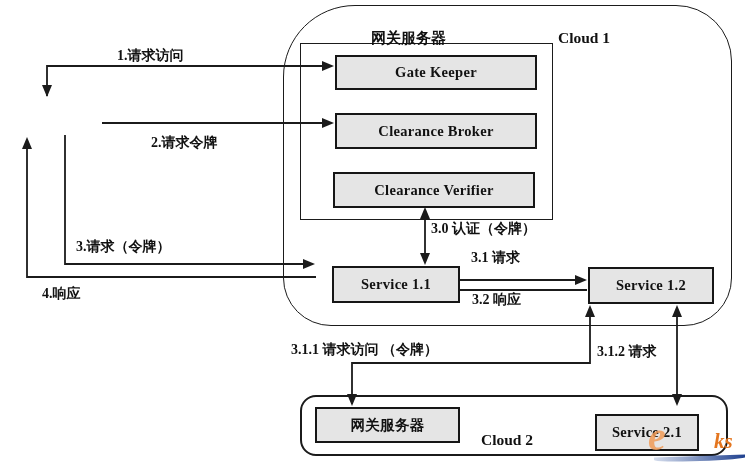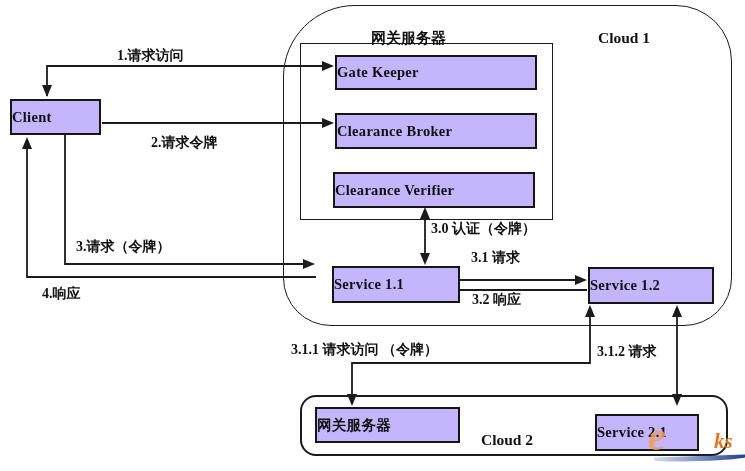--- a/index.html
+++ b/index.html
@@ -10,22 +10,22 @@
   }
   .cloud { position:absolute; border:1.6px solid #1b1b1b; background:transparent; box-sizing:border-box; }
   .cloud1 { left:283px; top:5px;  width:449px; height:321px; border-radius:72px 56px 48px 48px; }
   .cloud2 { left:300px; top:395px; width:428px; height:61px; border-radius:16px; border-width:2px; }
   .container-box { position:absolute; border:1.6px solid #1b1b1b; background:transparent; box-sizing:border-box; }
   .gw1 { left:300px; top:43px; width:253px; height:177px; }
   .wires { position:absolute; left:0; top:0; width:745px; height:471px; }
   .wires path { stroke:#1b1b1b; stroke-width:1.8; fill:none; }
   .wires polygon { fill:#1b1b1b; stroke:none; }
   .node {
-    position:absolute; background:#c4b5fd; border:2px solid #161616; box-sizing:border-box;
-    display:flex; align-items:center; 
+    position:absolute; background:#e5e5e5; border:2px solid #161616; box-sizing:border-box;
+    display:flex; align-items:center; justify-content:center;
     font-weight:bold; font-size:14.5px; letter-spacing:0.3px; white-space:nowrap;
   }
   .lbl { position:absolute; font-weight:bold; font-size:14px; white-space:nowrap; line-height:1.15; }
   .cloudlbl { position:absolute; font-weight:600; font-size:15.5px; white-space:nowrap; }
   .gwtitle { position:absolute; font-weight:bold; font-size:15px; white-space:nowrap; z-index:5; }
   
   .watermark { position:absolute; left:648px; top:425px; width:100px; height:44px; font-style:italic; font-weight:bold; z-index:6; }
   .wm-e  { position:absolute; left:0px;  top:-8px; font-size:40px; line-height:1; color:#f09c58; opacity:0.85; font-family:"Liberation Serif",serif; }
   .wm-wor{ position:absolute; left:29px; top:7px;  font-size:18px; color:#ec4899; letter-spacing:0.5px;margin-top:32px; }
   .wm-ks { position:absolute; left:66px; top:4px;  font-size:21px; color:#e4761f; }
@@ -78,23 +78,20 @@
       <polygon points="590,305 585,317 595,317"></polygon>
       <polygon points="352,406 347,394 357,394"></polygon>
     </g>
     <g>
       <path d="M677,308 V403"></path>
       <polygon points="677,305 672,317 682,317"></polygon>
       <polygon points="677,406 672,394 682,394"></polygon>
     </g>
   </svg>
 
-  <div class="node" style="left:10px; top:99px; width:91px; height:36px;">
-    <span>Client</span>
-  </div>
 
   <div class="node" style="left:335px; top:55px; width:202px; height:35px;">
     <span>Gate Keeper</span>
   </div>
 
   <div class="node" style="left:335px; top:113px; width:202px; height:36px;">
     <span>Clearance Broker</span>
   </div>
 
   <div class="node" style="left:333px; top:172px; width:202px; height:36px;">
@@ -111,21 +108,21 @@
 
   <div class="node" style="left:315px; top:407px; width:145px; height:36px;">
     <span>网关服务器</span>
   </div>
 
   <div class="node" style="left:595px; top:407px; width:104px; height:37px;margin-top:7px;">
     <span>Service 2.1</span>
   </div>
 
   <div class="gwtitle" style="left:371px; top:29px;">网关服务器</div>
-  <div class="cloudlbl" style="left:598px; top:29px;text-align:center;">Cloud 1</div>
+  <div class="cloudlbl" style="left:558px; top:29px;text-align:center;">Cloud 1</div>
   <div class="cloudlbl" style="left:481px; top:431px;">Cloud 2</div>
 
   <div class="lbl" style="left:117px; top:48px;">1.请求访问</div>
   <div class="lbl" style="left:151px; top:135px;">2.请求令牌</div>
   <div class="lbl" style="left:76px; top:239px;text-align:right;">3.请求（令牌）</div>
   <div class="lbl" style="left:42px; top:286px;">4.响应</div>
   <div class="lbl" style="left:431px; top:221px;">3.0 认证（令牌）</div>
   <div class="lbl" style="left:471px; top:250px;">3.1 请求</div>
   <div class="lbl" style="left:472px; top:292px;">3.2 响应</div>
   <div class="lbl" style="left:291px; top:342px;text-align:center;">3.1.1 请求访问 （令牌）</div>

